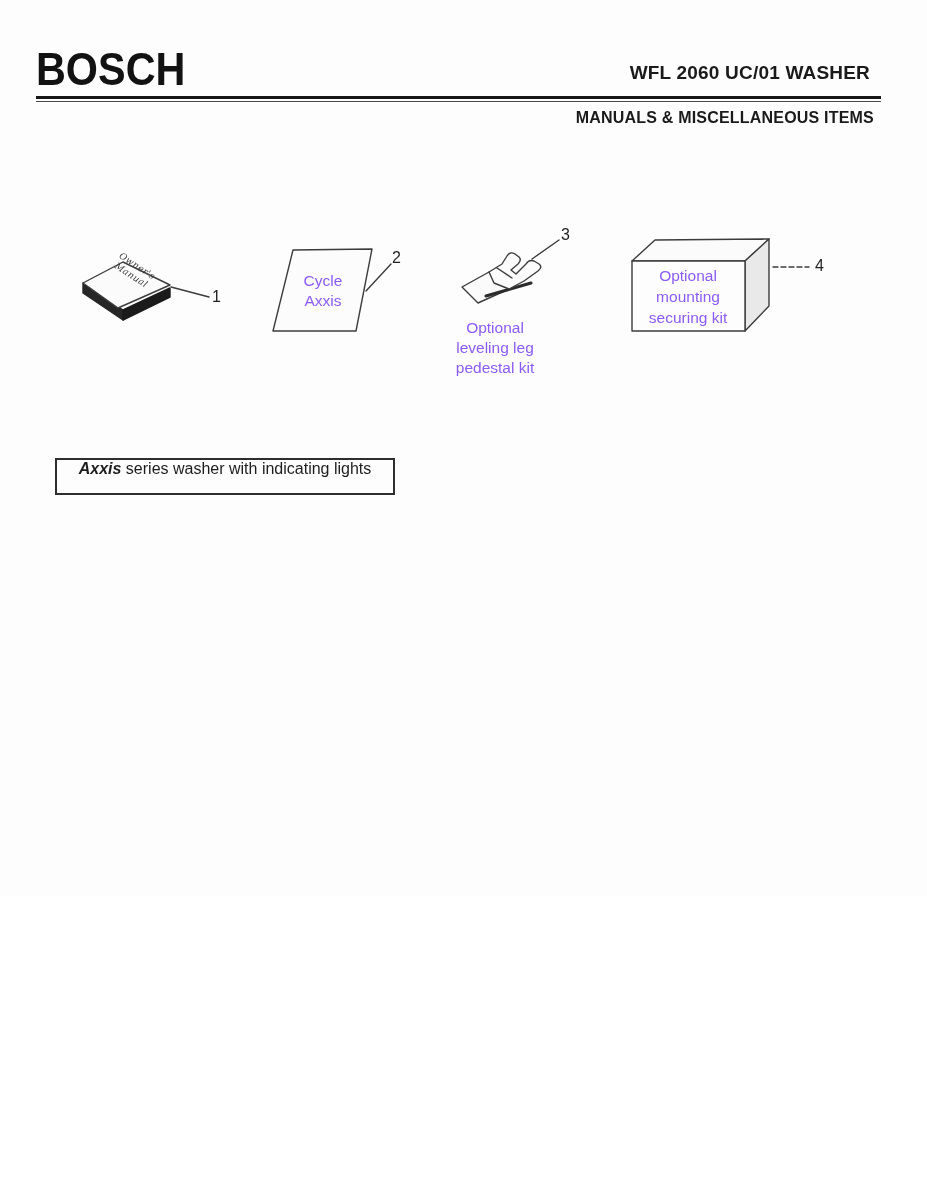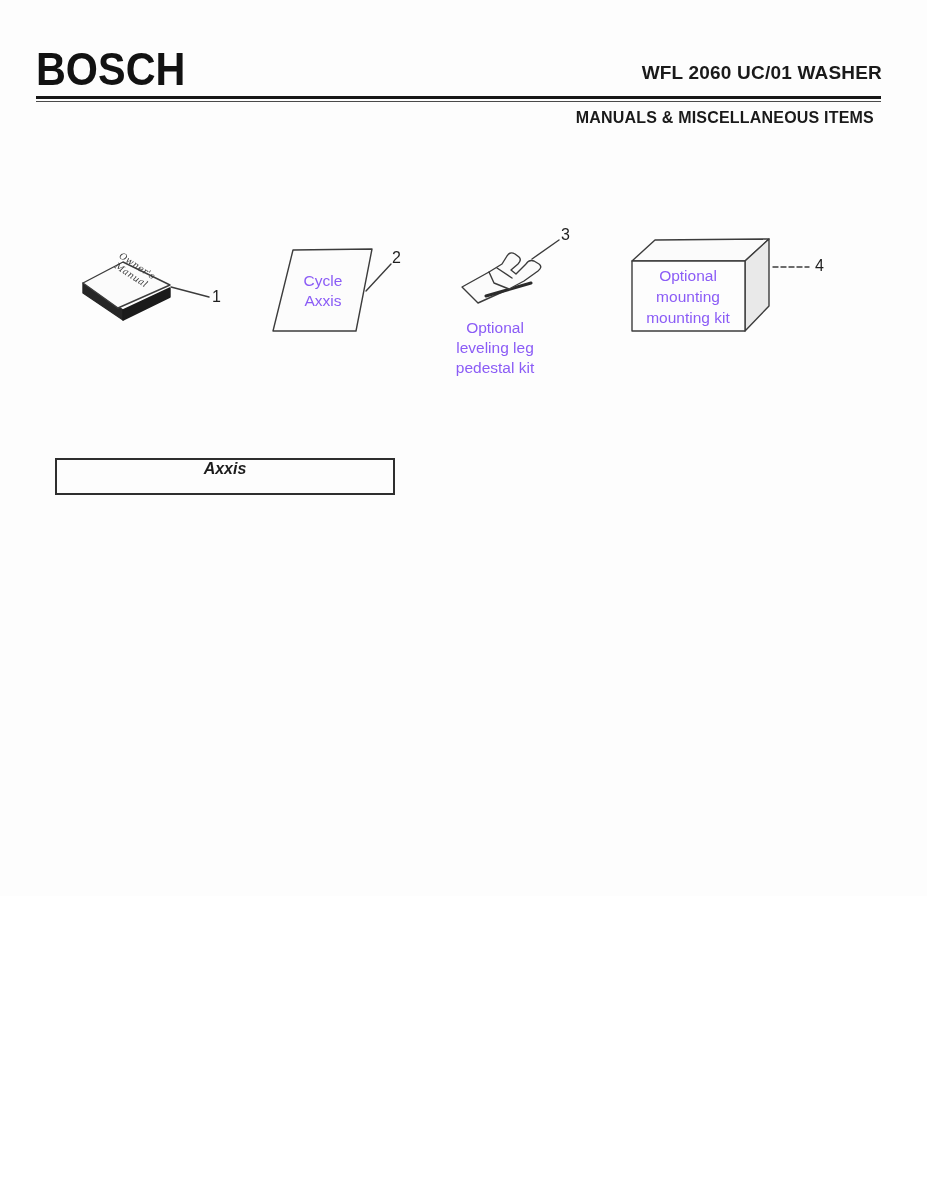--- a/index.html
+++ b/index.html
@@ -10,21 +10,21 @@
     color:#1c1c1c;
   }
   
   .brand {
     position:absolute; left:36px; top:45px;
     font-size:47px; font-weight:800; letter-spacing:0px;
     transform:scaleX(0.88); transform-origin:left center;
     color:#121212; line-height:1;
   }
   .model-title {
-    position:absolute; top:62px; right:45px;
+    position:absolute; top:62px; right:57px;
     font-size:19px; font-weight:bold; color:#1a1a1a;
     letter-spacing:0.2px;
   }
   .rule-main {
     position:absolute; left:36px; top:96px; width:845px; height:3px;
     background:#161616;
   }
   .rule-sub {
     position:absolute; left:36px; top:101px; width:845px; height:1px;
     background:#4a4a4a;
@@ -122,25 +122,25 @@
 
   <div class="diagram-label caption-leveling">
     <span style="display:block">Optional</span>
     <span style="display:block">leveling leg</span>
     <span style="display:block">pedestal kit</span>
   </div>
 
   <div class="diagram-label label-pedestal">
     <span style="display:block">Optional</span>
     <span style="display:block">mounting</span>
-    <span style="display:block">mounting kit</span>
+    <span style="display:block">securing kit</span>
   </div>
 
   <div class="callout-num num-1">1</div>
   <div class="callout-num num-2">2</div>
   <div class="callout-num num-3">3</div>
   <div class="callout-num num-4">4</div>
 
   <div class="series-note-box">
-    <span class="series">Axxis</span>
+    <span class="series">Axxis</span><span> series washer with indicating lights</span>
   </div>
 
 </div>
 
 </body></html>

